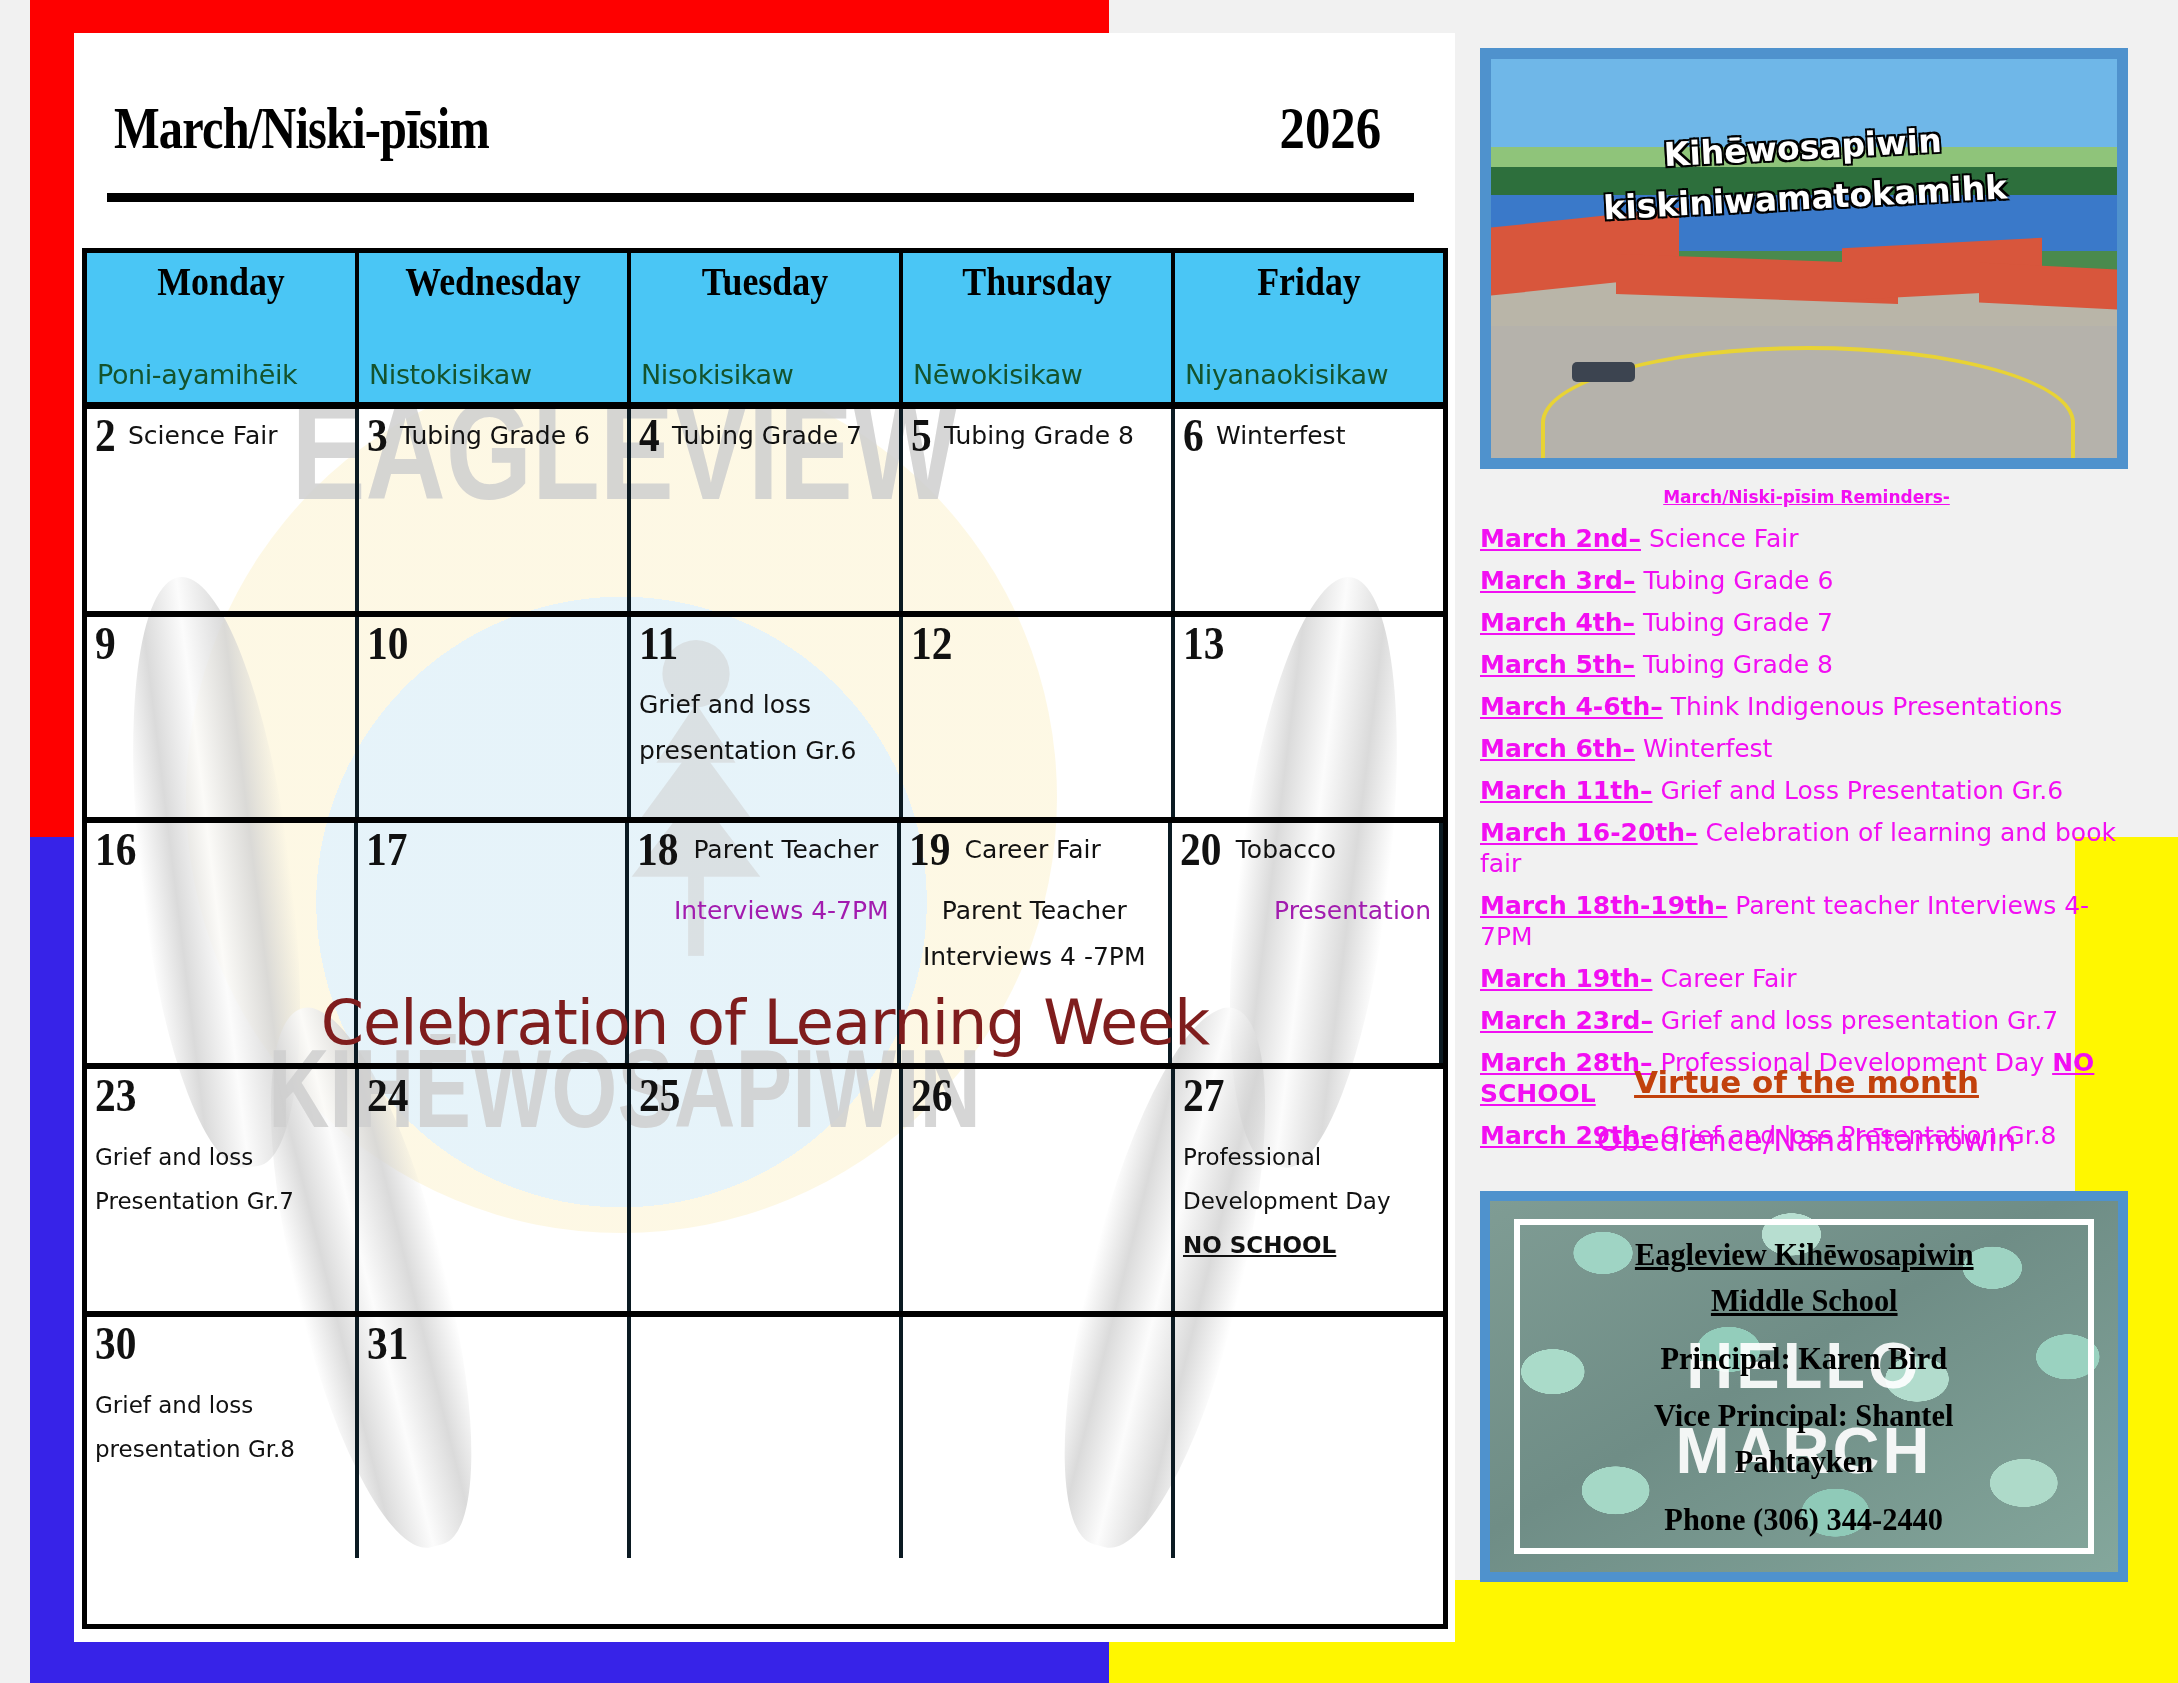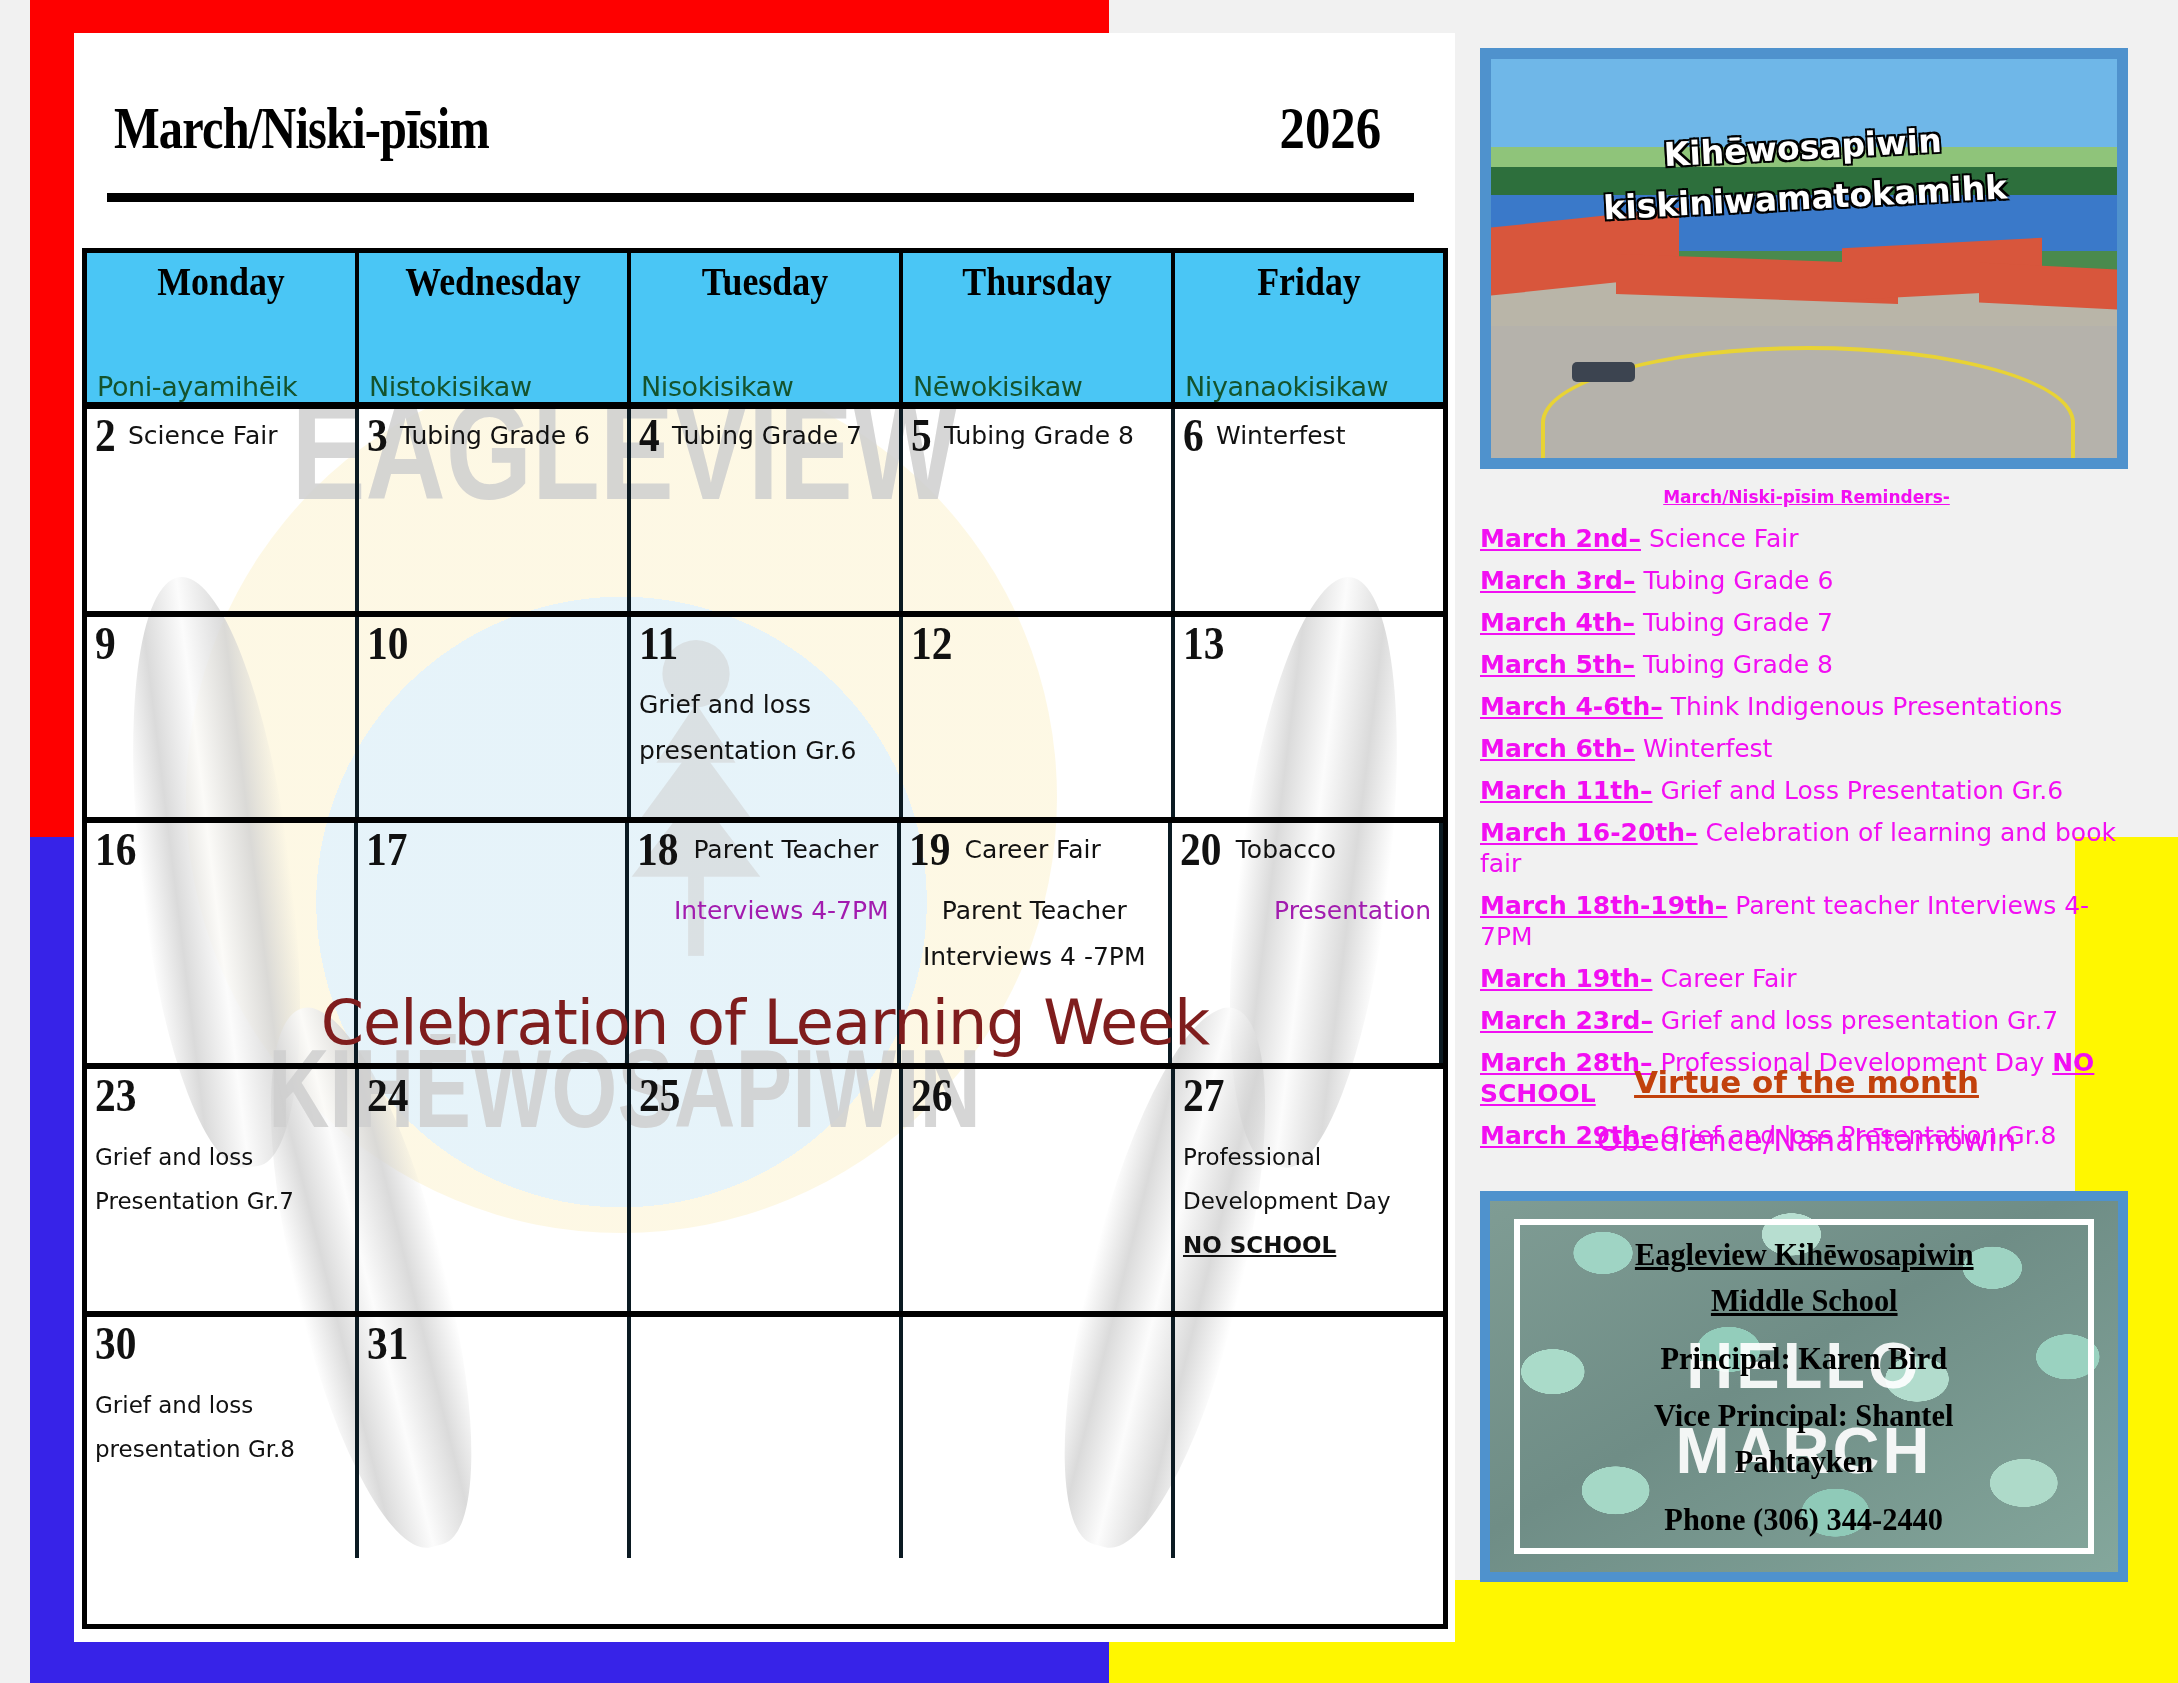--- a/index.html
+++ b/index.html
@@ -23,21 +23,21 @@
     font-size:59px;color:#000;transform:scaleX(0.86);transform-origin:right top;}
   .title-rule{position:absolute;left:107px;top:193px;width:1307px;height:9px;background:#000;}
 
   
   .grid{position:absolute;left:82px;top:248px;width:1366px;height:1381px;
         border:5px solid #000;box-sizing:border-box;background:transparent;}
   .watermark{position:absolute;left:82px;top:248px;width:1366px;height:1381px;overflow:hidden;pointer-events:none;}
 
   .hdr-row{display:flex;height:156px;border-bottom:7px solid #000;box-sizing:border-box;position:relative;z-index:3;}
   .hdr-cell{flex:1;background:#4ac6f5;border-right:4px solid #000;box-sizing:border-box;
-    position:relative;display:flex;flex-direction:column;justify-content:space-between;padding:6px 10px 0 10px;}
+    position:relative;display:flex;flex-direction:column;justify-content:space-between;padding:6px 10px 12px 10px;}
   .hdr-cell:last-child{border-right:none;}
   .hdr-en{text-align:center;font-family:"Liberation Serif",serif;font-weight:bold;font-size:39px;color:#000;
     transform:scaleX(0.92);}
   .hdr-cr{font-size:27px;color:#14532d;font-family:"DejaVu Sans",sans-serif;letter-spacing:-0.4px;}
 
   .wk-row{display:flex;border-bottom:6px solid #000;box-sizing:border-box;position:relative;z-index:2;}
   .wk-row:last-child{border-bottom:none;}
   .r1{height:208px;} .r2{height:206px;} .r3{height:246px;} .r4{height:248px;} .r5{height:241px;}
 
   .day{flex:1;border-right:4px solid #0b1a22;box-sizing:border-box;position:relative;padding:4px 8px 0 8px;}

